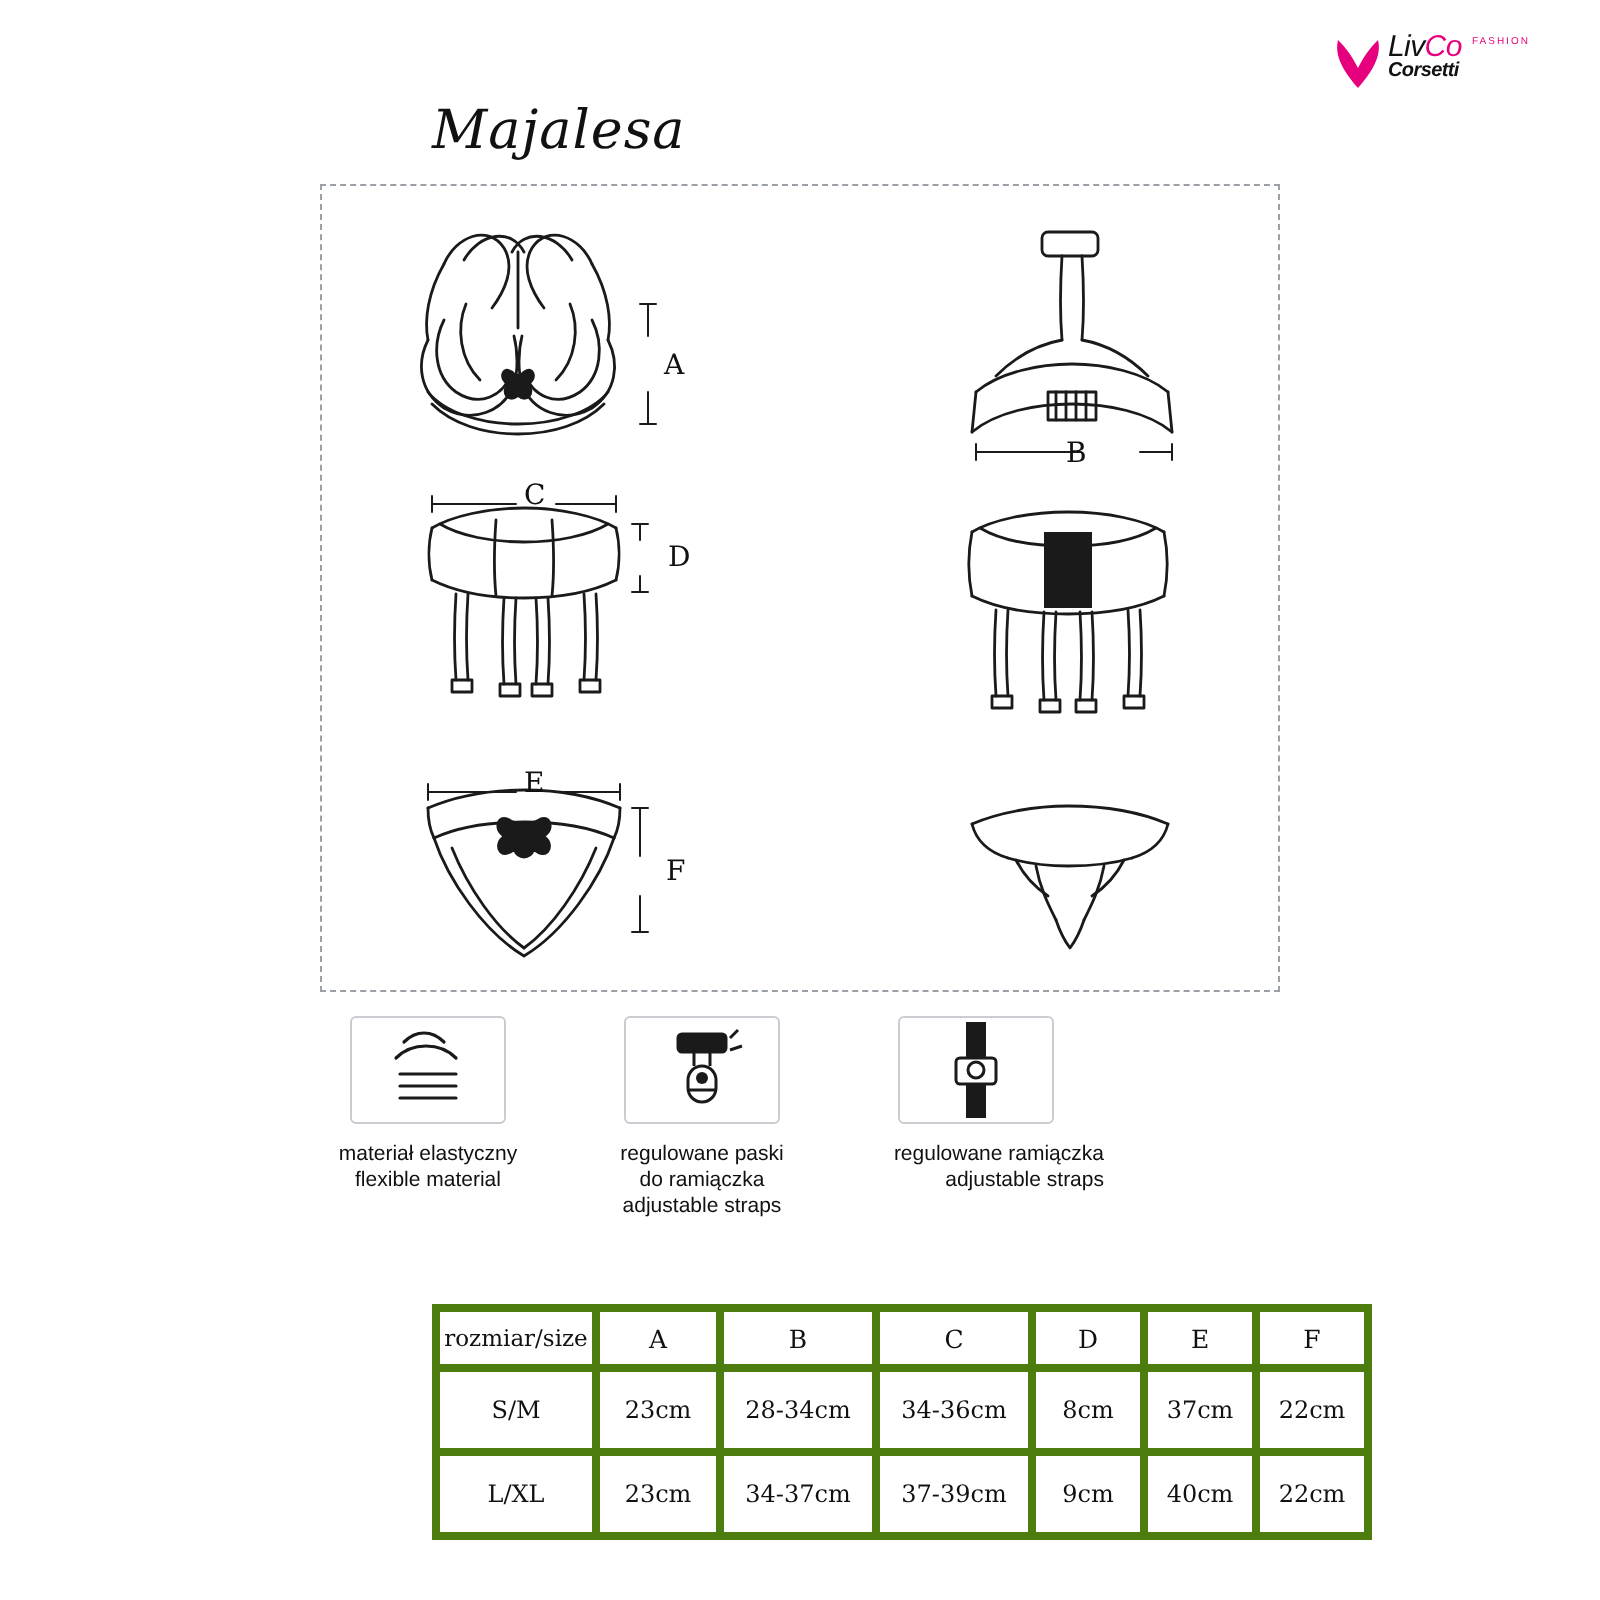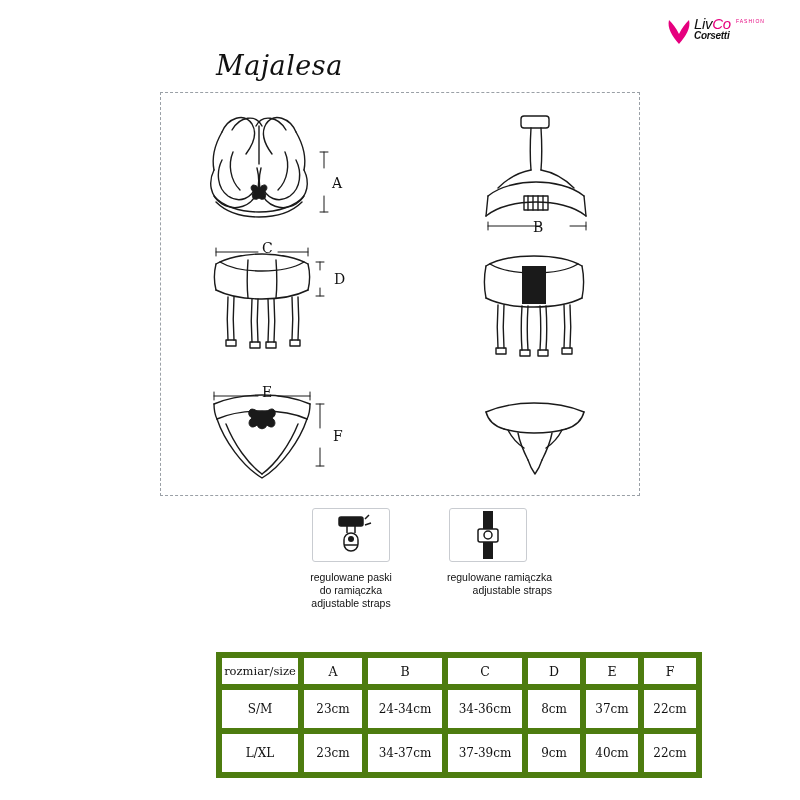--- a/index.html
+++ b/index.html
@@ -136,21 +136,21 @@
 
   
   .table {
     position: absolute;
     left: 216px;
     top: 652px;
     border-collapse: collapse;
     font-family: "DejaVu Serif", serif;
   }
   .table td, .table th {
-    border: 6px solid #4d7c0f;
+    border: 4px solid #4d7c0f;
     text-align: center;
     font-weight: normal;
     color: #111111;
   }
   .table .hdr td {
     height: 24px;
     font-size: 12.5px;
   }
   .table .row td {
     height: 36px;
@@ -356,20 +356,37 @@
 
 <div class="dim" style="left:332px; top:175px;">A</div>
 <div class="dim" style="left:533px; top:219px;">B</div>
 <div class="dim" style="left:262px; top:240px;">C</div>
 <div class="dim" style="left:334px; top:271px;">D</div>
 <div class="dim" style="left:262px; top:384px;">E</div>
 <div class="dim" style="left:333px; top:428px;">F</div>
 
 <div class="features">
 
+  <div class="feature" style="left:0px;">
+    <div class="box">
+      <svg viewBox="0 0 76 52" width="76" height="52">
+        <g fill="none" stroke="#1a1a1a" stroke-width="1.6" stroke-linecap="round">
+          <path d="M26 12 C 32 6, 40 6, 46 12"></path>
+          <path d="M22 20 C 30 12, 44 12, 52 20"></path>
+          <path d="M24 28 L 52 28"></path>
+          <path d="M24 34 L 52 34"></path>
+          <path d="M24 40 L 52 40"></path>
+        </g>
+      </svg>
+    </div>
+    <div class="cap">
+      <div>materiał elastyczny</div>
+      <div>flexible material</div>
+    </div>
+  </div>
 
   <div class="feature" style="left:137px;">
     <div class="box">
       <svg viewBox="0 0 76 52" width="76" height="52">
         <g fill="none" stroke="#1a1a1a" stroke-width="1.5">
           <rect x="26" y="8" width="24" height="9" rx="2" fill="#1a1a1a"></rect>
           <path d="M34 17 L 34 24 M 42 17 L 42 24"></path>
           <rect x="31" y="24" width="14" height="18" rx="7"></rect>
           <circle cx="38" cy="30" r="3" fill="#1a1a1a" stroke="none"></circle>
           <path d="M31 36 L 45 36"></path>
@@ -410,21 +427,21 @@
       <td class="c1">A</td>
       <td class="c2">B</td>
       <td class="c3">C</td>
       <td class="c4">D</td>
       <td class="c5">E</td>
       <td class="c6">F</td>
     </tr>
     <tr class="row">
       <td class="c0">S/M</td>
       <td class="c1">23cm</td>
-      <td class="c2">24-34cm</td>
+      <td class="c2">28-34cm</td>
       <td class="c3">34-36cm</td>
       <td class="c4">8cm</td>
       <td class="c5">37cm</td>
       <td class="c6">22cm</td>
     </tr>
     <tr class="row">
       <td class="c0">L/XL</td>
       <td class="c1">23cm</td>
       <td class="c2">34-37cm</td>
       <td class="c3">37-39cm</td>

